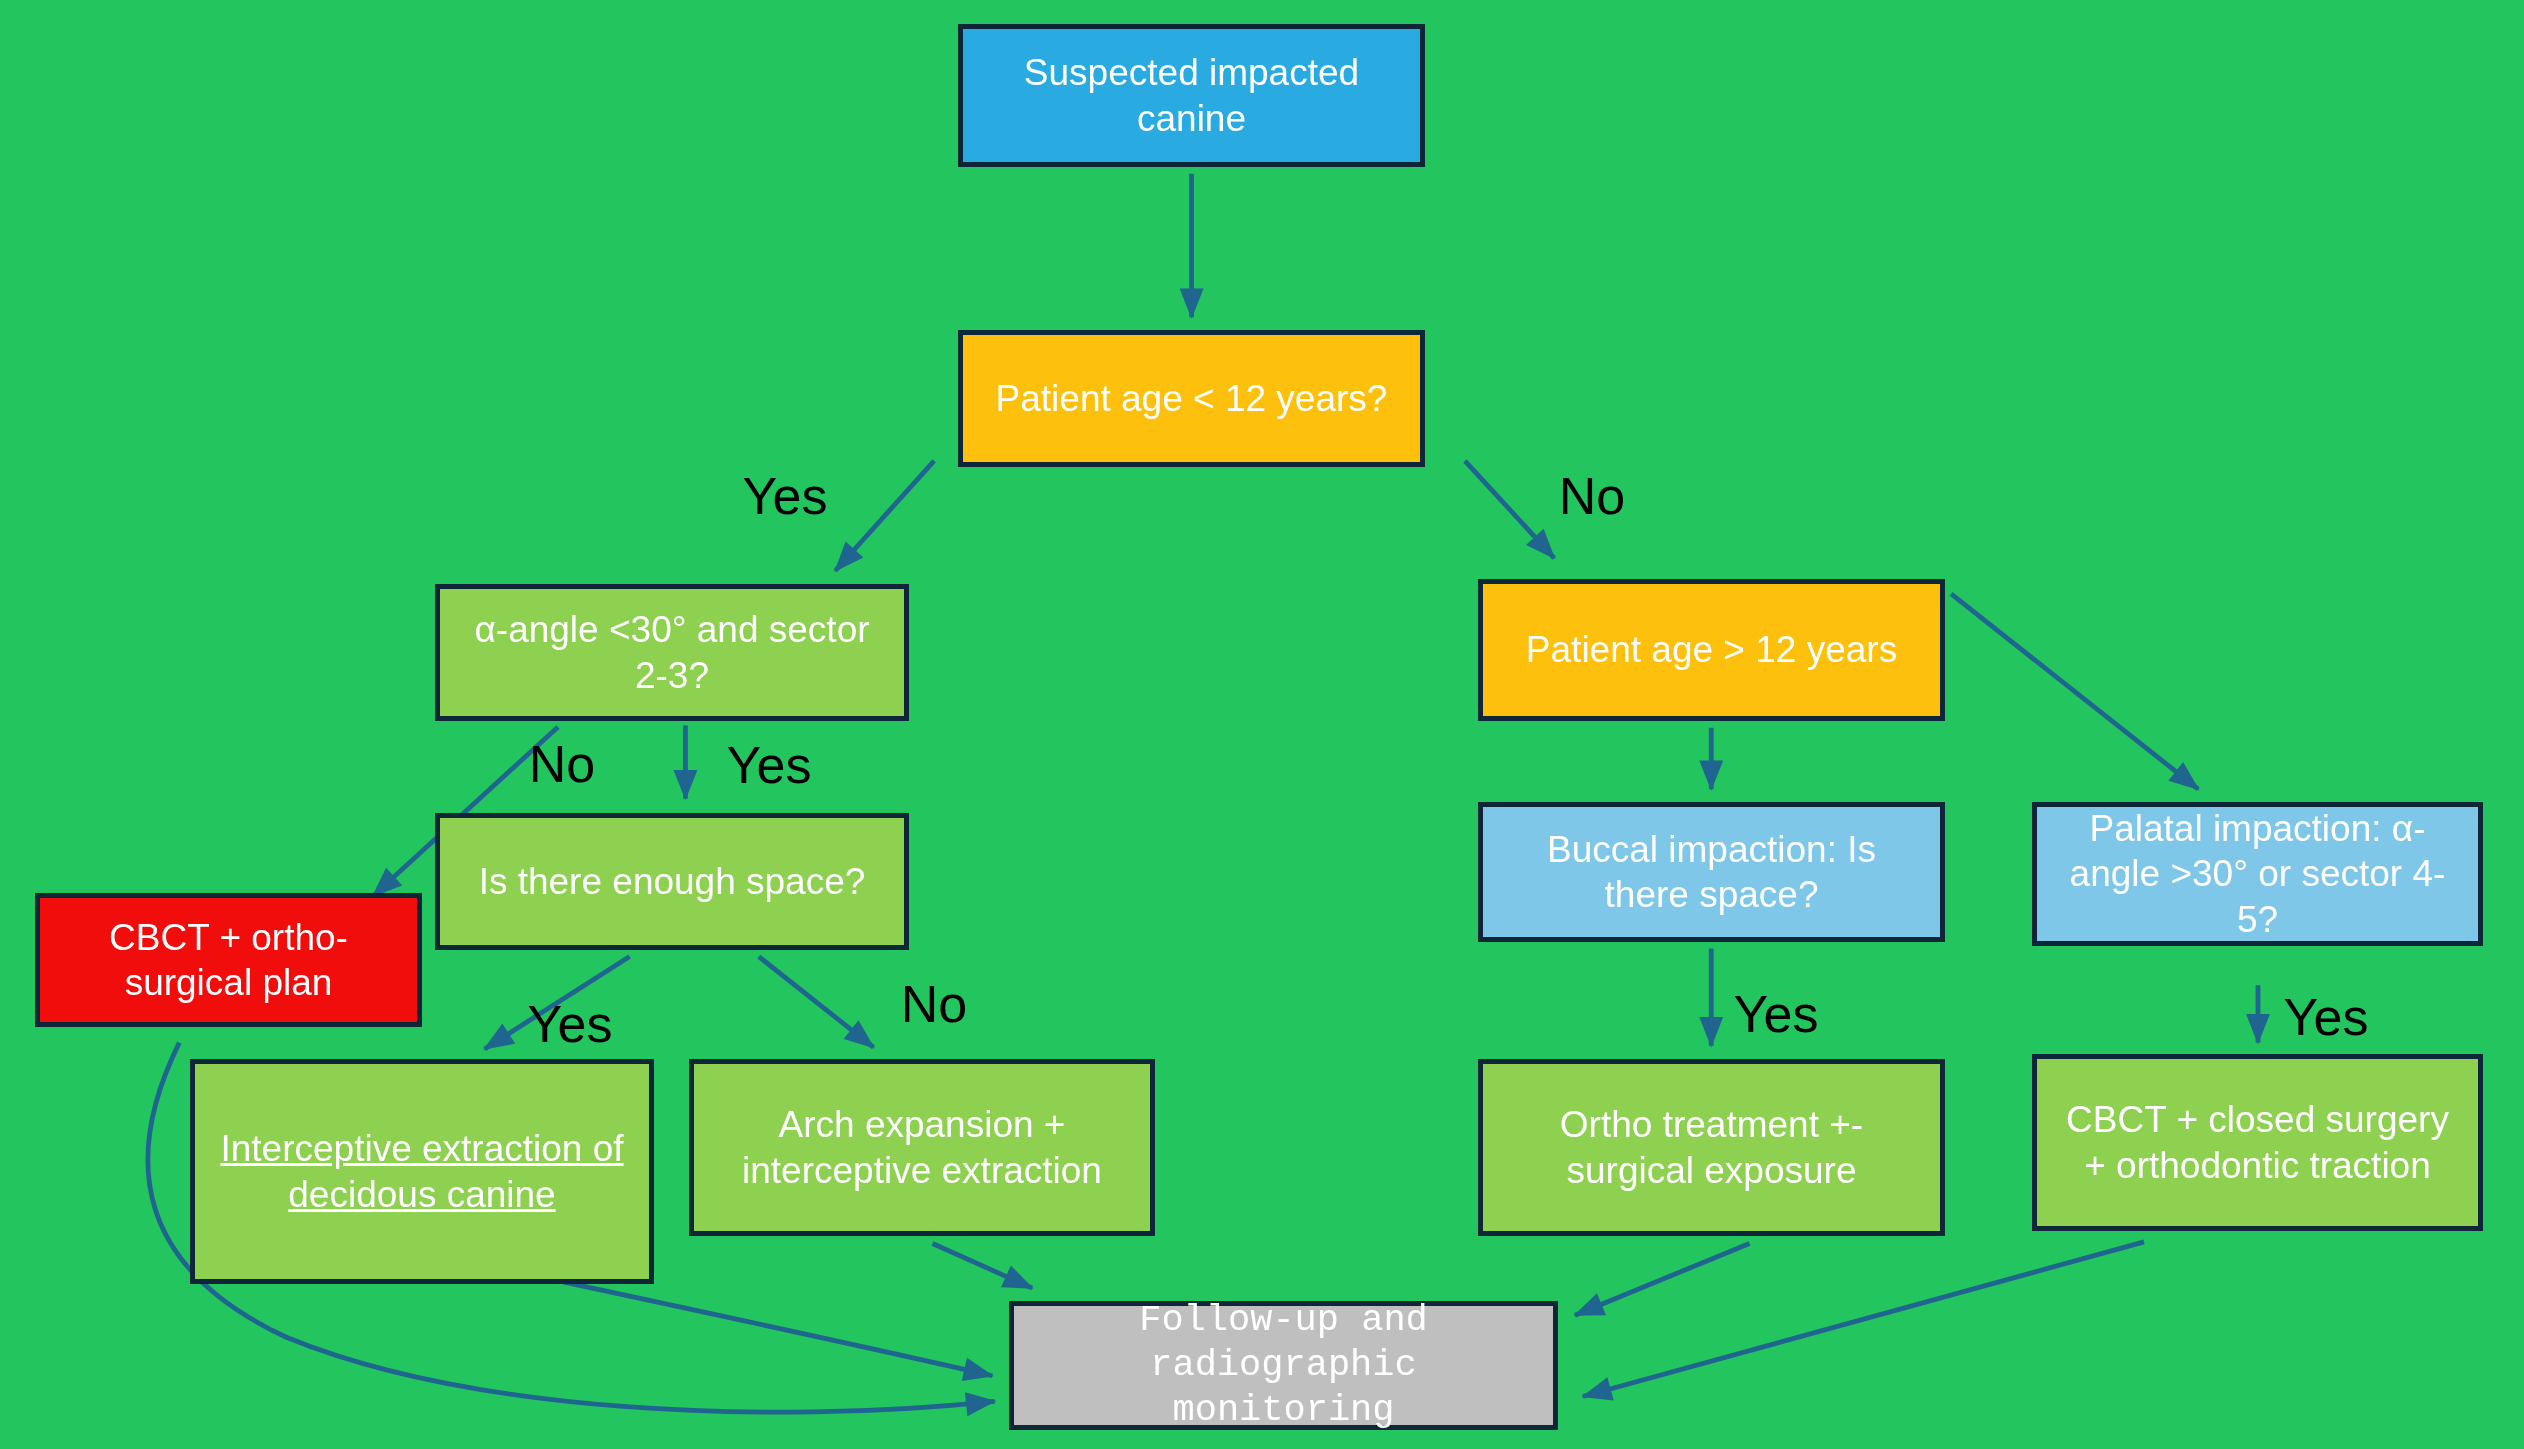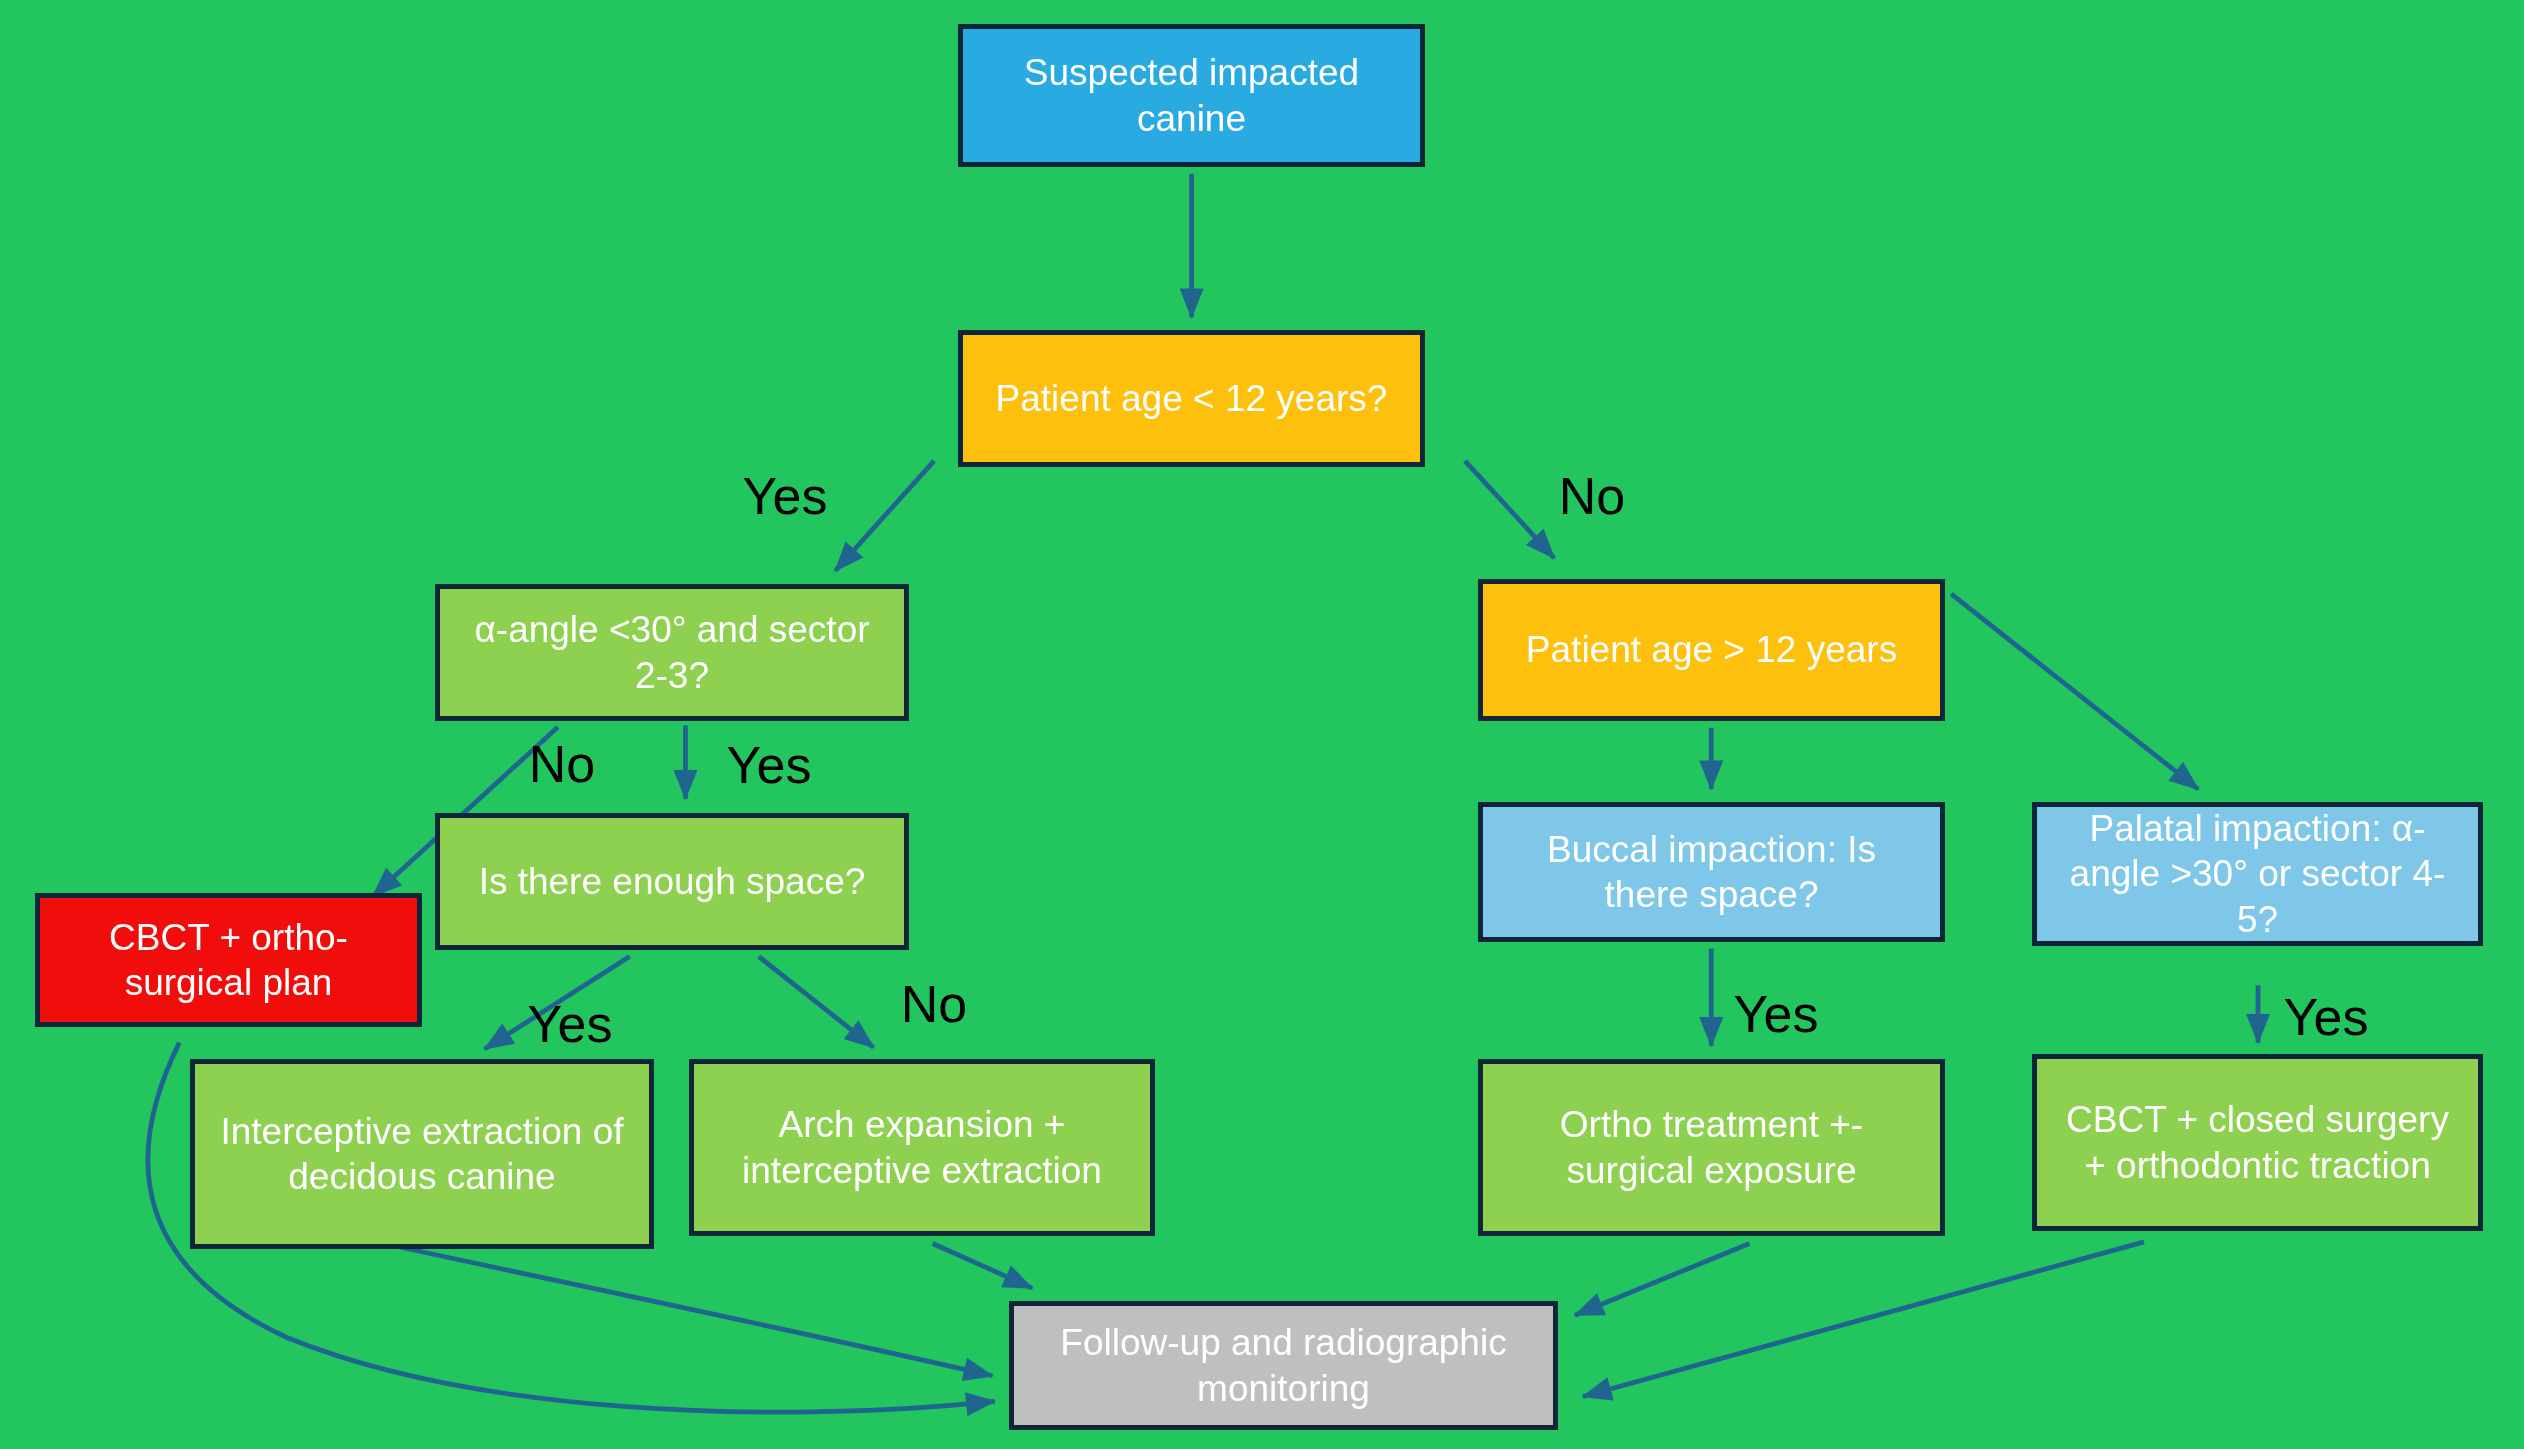--- a/index.html
+++ b/index.html
@@ -12,21 +12,21 @@
     position:absolute;display:flex;align-items:center;justify-content:center;
     box-sizing:border-box;border:5.6px solid var(--border);
     color:var(--box-text);text-align:center;
     font-size:37px;line-height:1.22;padding:3.2px 21px;
   }
   .fill-start{background:var(--start-fill);}
   .fill-decision{background:var(--decision-fill);}
   .fill-action{background:var(--action-fill);}
   .fill-alert{background:var(--alert-fill);}
   .fill-info{background:var(--info-fill);}
-  .fill-terminal{background:var(--terminal-fill);}
+  .fill-terminal{background:var(--terminal-fill);font-family:Liberation Mono, monospace;}
   .edge-label{
     position:absolute;transform:translate(-50%,-50%);
     color:var(--label-text);font-size:52px;white-space:nowrap;
   }
 </style>
 </head>
 <body>
 
 <div id="canvas">
 
@@ -57,21 +57,21 @@
   <div class="node fill-start" style="left:958px;top:24px;width:467px;height:143px;">Suspected impacted canine</div>
 
   <div class="node fill-decision" style="left:958px;top:330px;width:467px;height:137px;">Patient age &lt; 12 years?</div>
 
   <div class="node fill-action" style="left:435px;top:584px;width:474px;height:137px;">α-angle &lt;30° and sector 2-3?</div>
 
   <div class="node fill-action" style="left:435px;top:813px;width:474px;height:137px;">Is there enough space?</div>
 
   <div class="node fill-alert" style="left:35px;top:893px;width:387px;height:134px;">CBCT + ortho-surgical plan</div>
 
-  <div class="node fill-action" style="left:190px;top:1059px;width:464px;height:190px;">Interceptive extraction of decidous canine</div>
+  <div class="node fill-action" style="left:190px;top:1059px;width:464px;height:225px;text-decoration:underline;">Interceptive extraction of decidous canine</div>
 
   <div class="node fill-action" style="left:689px;top:1059px;width:466px;height:177px;">Arch expansion + interceptive extraction</div>
 
   <div class="node fill-decision" style="left:1478px;top:579px;width:467px;height:142px;">Patient age &gt; 12 years</div>
 
   <div class="node fill-info" style="left:1478px;top:802px;width:467px;height:140px;">Buccal impaction: Is there space?</div>
 
   <div class="node fill-info" style="left:2032px;top:802px;width:451px;height:144px;">Palatal impaction: α-angle &gt;30° or sector 4-5?</div>
 
   <div class="node fill-action" style="left:1478px;top:1059px;width:467px;height:177px;">Ortho treatment +- surgical exposure</div>

